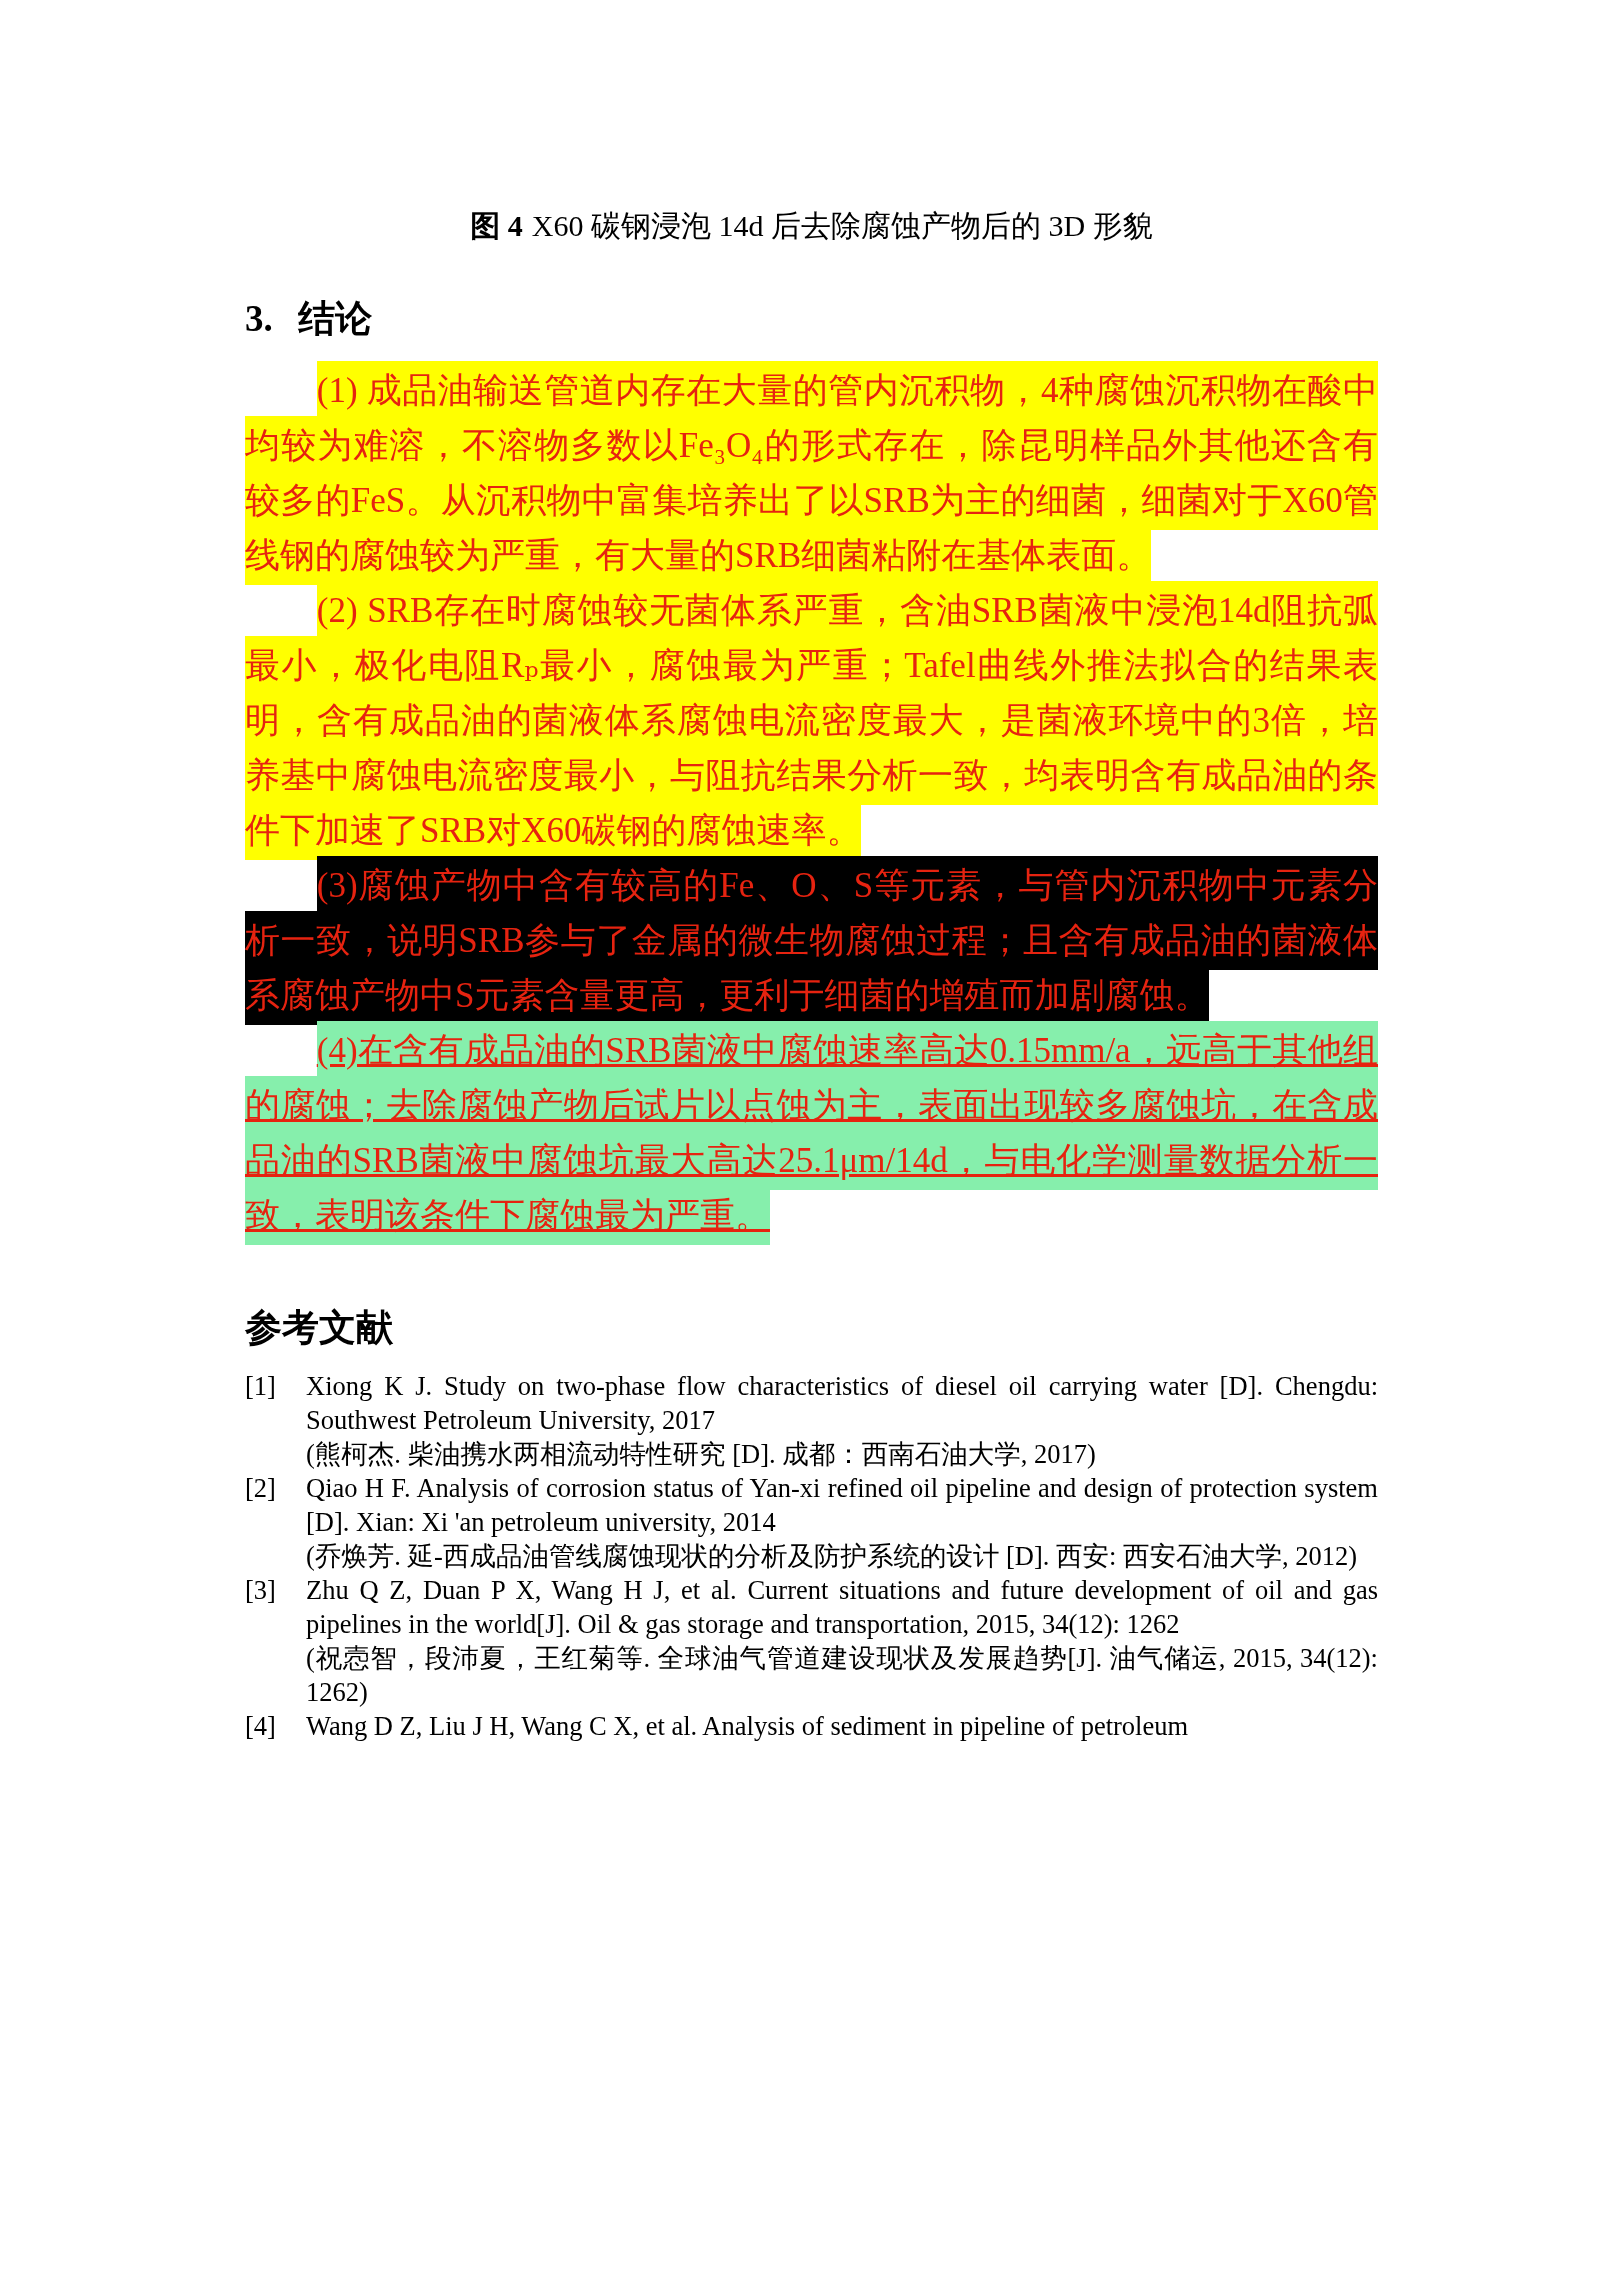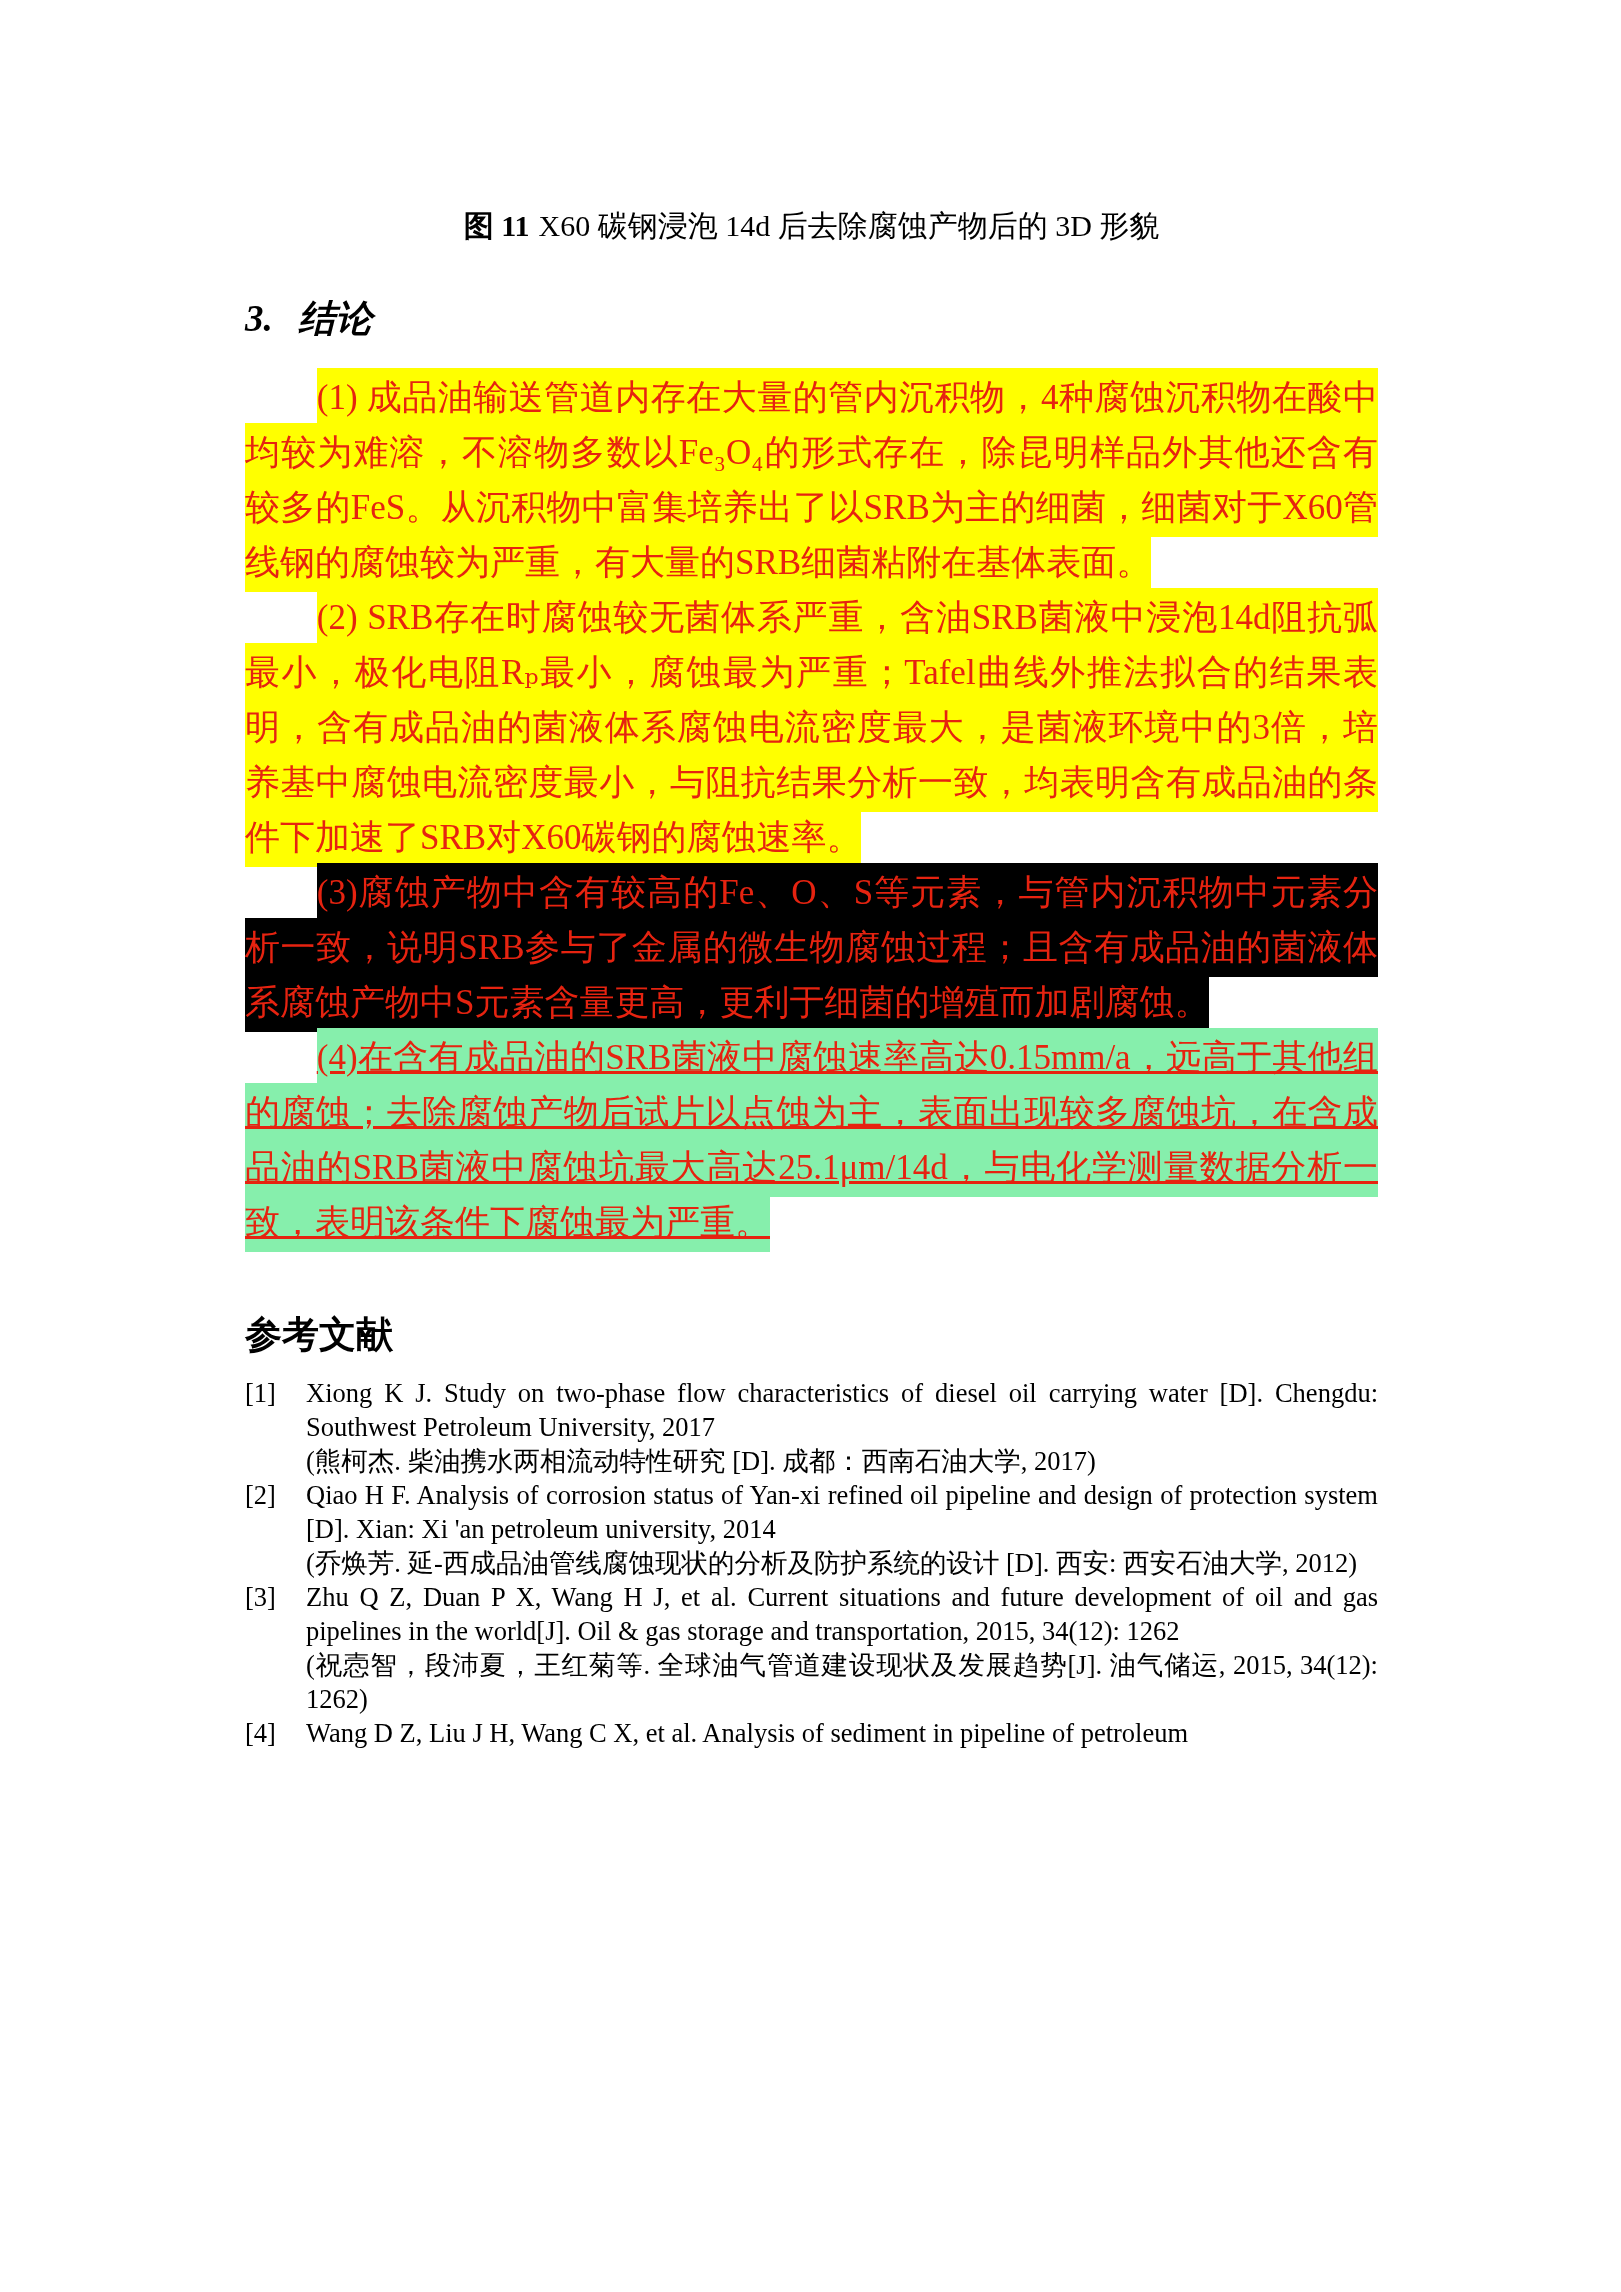--- a/index.html
+++ b/index.html
@@ -21,25 +21,24 @@
   
   .intro {
     margin: 35px 0 0 0;
     font-size: 29px;
     line-height: 53px;
     text-align: justify;
     text-indent: 2em;
   }
   
   .sec-heading {
-    margin: 43px 0 26px 0;
+    margin: 43px 0 19px 0;
     font-size: 37px;
     font-weight: bold;
     line-height: 51px;
-    font-style: italic;
   }
   .sec-heading .sec-num { margin-right: 25.5px; }
   
   .conclusions { font-size: 35px; line-height: 55px; }
   .conclusions p {
     margin: 0;
     text-indent: 2.05em;
     text-align: justify;
   }
   .hl {
@@ -61,21 +60,21 @@
     text-align: justify;
   }
   .ref .ref-num { position: absolute; left: 0; top: 0; }
 </style>
 </head>
 <body>
 
 <div class="page">
 
   <div class="caption">
-    <span class="cap-label">图 11</span><span>X60 碳钢浸泡 14d 后去除腐蚀产物后的 3D 形貌</span>
+    <span class="cap-label">图 4</span><span>X60 碳钢浸泡 14d 后去除腐蚀产物后的 3D 形貌</span>
   </div>
 
 
 
   <div class="sec-heading">
     <span class="sec-num">3.</span><span>结论</span>
   </div>
 
   <div class="conclusions" style="color: rgb(230, 35, 16);">
 

